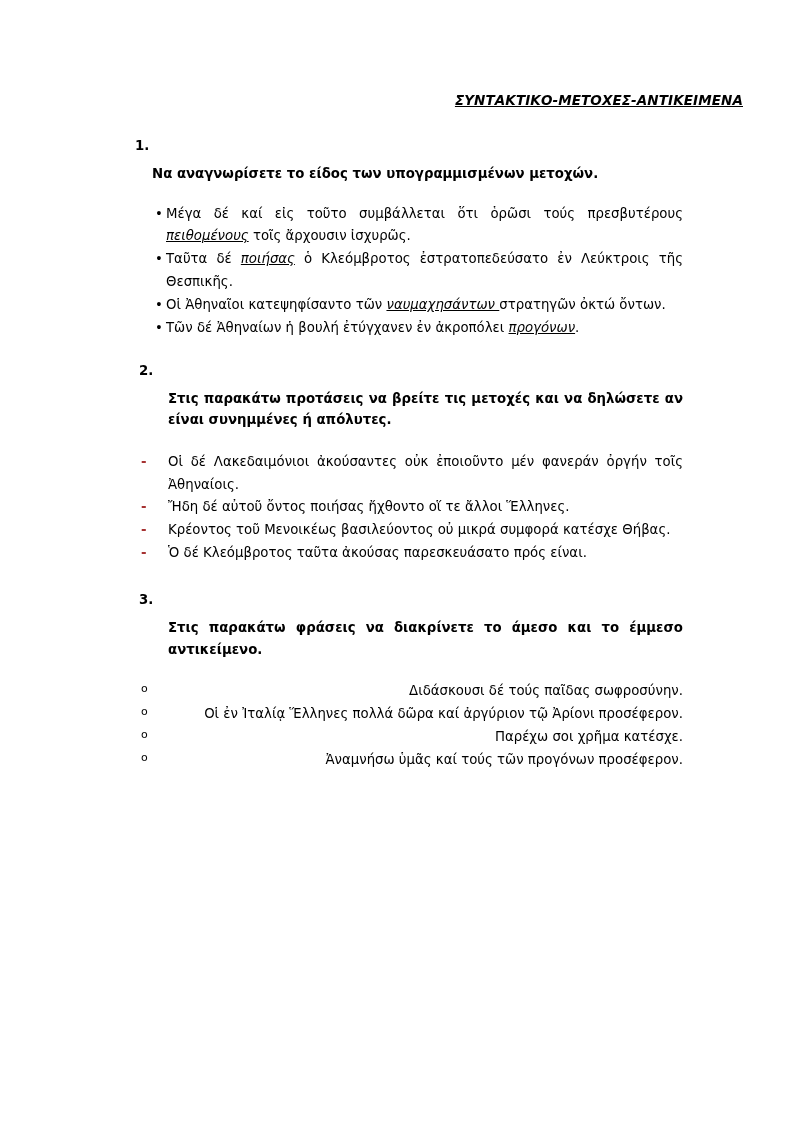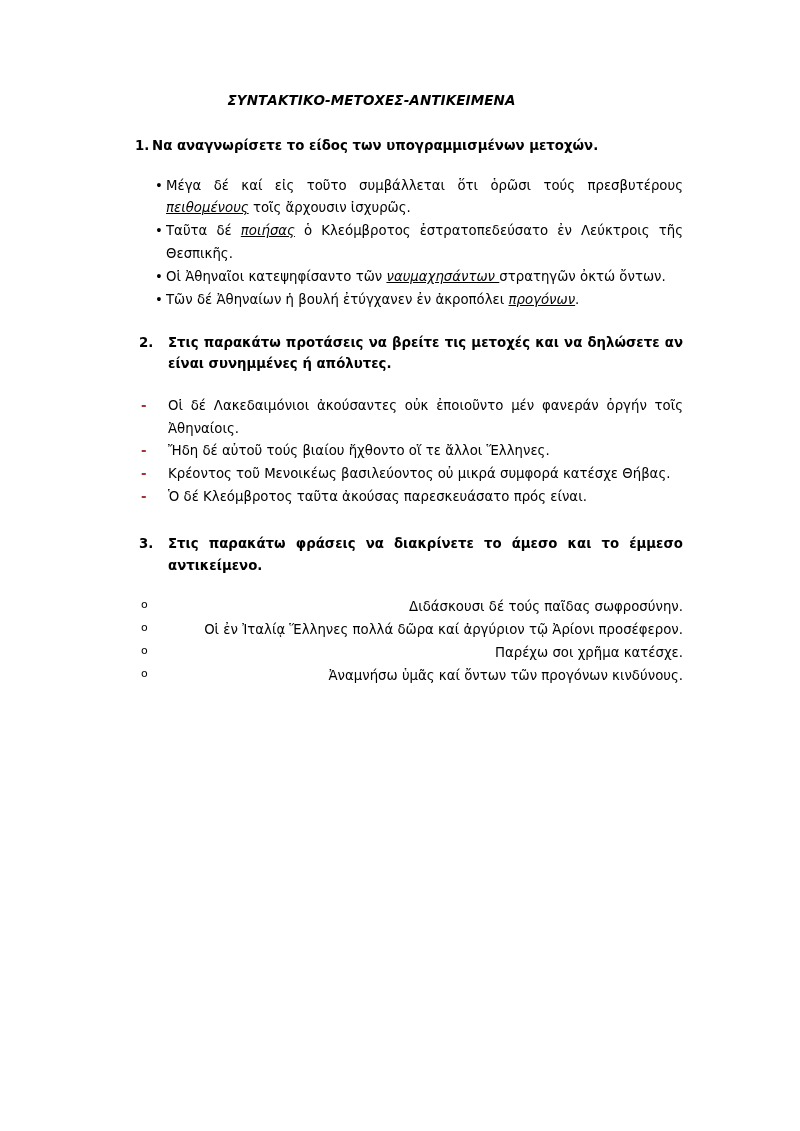--- a/index.html
+++ b/index.html
@@ -25,24 +25,25 @@
     background: #ffffff;
     overflow: hidden;
   }
 
   
   .doc-title {
     position: absolute;
     top: 92px;
     left: 0;
     width: 743px;
-    text-align: center;
+    text-align: right;
     font-size: 13.5px;
     font-weight: bold;
     font-style: italic;
+    text-decoration: underline;
     letter-spacing: 0.1px;
   }
 
   
   .content {
     position: absolute;
     top: 135px;
     left: 0;
     width: 800px;
   }
@@ -61,20 +62,21 @@
     color: #000;
   }
   .q-heading .q-num {
     flex: 0 0 auto;
     text-align: left;
   }
   .q-heading .q-text {
     flex: 1 1 auto;
     text-align: justify;
     text-justify: inter-word;
+    margin-top: 28px;
   }
 
   
   .q1 {
     margin-left: 135px;
     width: 548px;
   }
   .q1 .q-num { width: 17px; }
 
   
@@ -190,21 +192,21 @@
         <span class="q-text">Στις παρακάτω προτάσεις να βρείτε τις μετοχές και να δηλώσετε αν είναι συνημμένες ή απόλυτες.</span>
       </div>
       <div class="gap-after-q2"></div>
       <ul class="list list-dash">
           <li>
             <span class="marker" style="color: rgb(166, 50, 50);">-</span>
             <span class="txt"><span>Οἱ δέ Λακεδαιμόνιοι  ἀκούσαντες οὐκ ἐποιοῦντο μέν φανεράν ὀργήν τοῖς Ἀθηναίοις.</span></span>
           </li>
           <li>
             <span class="marker" style="color: rgb(166, 50, 50);">-</span>
-            <span class="txt"><span>Ἤδη δέ αὐτοῦ τούς βιαίου ἤχθοντο οἵ τε ἄλλοι Ἕλληνες.</span></span>
+            <span class="txt"><span>Ἤδη δέ αὐτοῦ ὄντος ποιήσας ἤχθοντο οἵ τε ἄλλοι Ἕλληνες.</span></span>
           </li>
           <li>
             <span class="marker" style="color: rgb(166, 50, 50);">-</span>
             <span class="txt"><span> Κρέοντος τοῦ Μενοικέως βασιλεύοντος οὐ μικρά συμφορά κατέσχε Θήβας.</span></span>
           </li>
           <li>
             <span class="marker" style="color: rgb(166, 50, 50);">-</span>
             <span class="txt"><span>Ὁ δέ Κλεόμβροτος ταῦτα ἀκούσας παρεσκευάσατο πρός είναι.</span></span>
           </li>
         </ul>
@@ -226,19 +228,19 @@
           <li>
             <span class="marker" style="color: rgb(0, 0, 0);">o</span>
             <span class="txt"><span>Οἱ ἐν Ἰταλίᾳ Ἕλληνες πολλά δῶρα καί ἀργύριον τῷ Ἀρίονι προσέφερον.</span></span>
           </li>
           <li>
             <span class="marker" style="color: rgb(0, 0, 0);">o</span>
             <span class="txt"><span>Παρέχω σοι χρῆμα κατέσχε.</span></span>
           </li>
           <li>
             <span class="marker" style="color: rgb(0, 0, 0);">o</span>
-            <span class="txt"><span>Ἀναμνήσω ὑμᾶς καί ὄντων τῶν προγόνων κινδύνους.</span></span>
+            <span class="txt"><span>Ἀναμνήσω ὑμᾶς καί τούς τῶν προγόνων προσέφερον.</span></span>
           </li>
         </ul>
     </div>
 
   </div>
 </div>
 
 </body></html>

